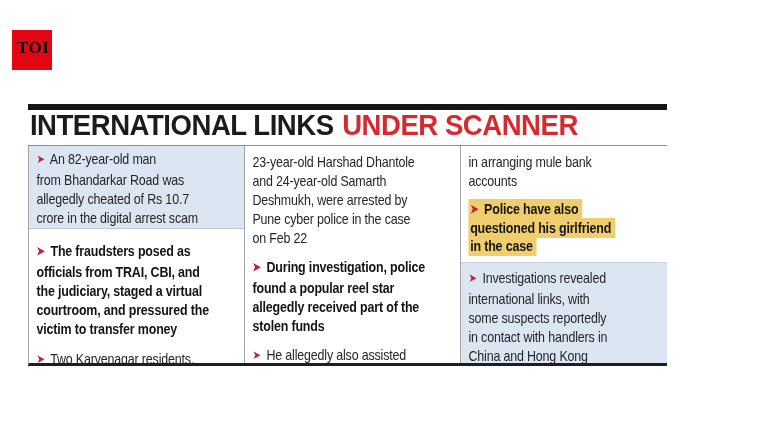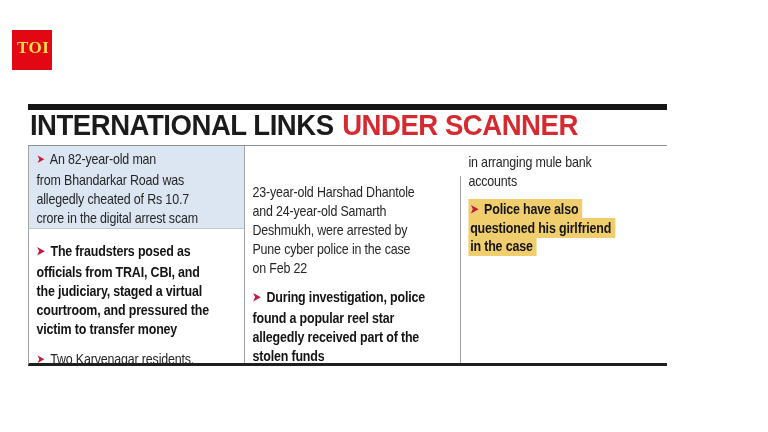--- a/index.html
+++ b/index.html
@@ -13,21 +13,21 @@
 
   
   .toi-logo {
     position:absolute; left:12px; top:30px;
     width:40px; height:40px;
     background:#e30613;
   }
   .toi-logo span {
     display:block; padding:8px 0 0 5px;
     font-family:"Liberation Serif", serif;
-    font-weight:bold; font-size:17px; color:#fde047;
+    font-weight:bold; font-size:17px; color:#000000;
     letter-spacing:0.5px;
   }
 
   
   .graphic {
     position:absolute; left:28px; top:104px; width:639px;
   }
   .top-rule { height:6px; background:#161616; }
 
   .title-row {
@@ -48,21 +48,21 @@
 
   
   .cols {
     display:flex;
     height:220px;
     border-left:1px solid #a4a4a4;
     border-bottom:3px solid #1f1f1f;
   }
   .col { position:relative; overflow:hidden; }
   .col-1 { width:216px; border-right:1px solid #a4a4a4; }
-  .col-2 { width:216px; border-right:1px solid #a4a4a4; padding-top:6px;margin-top:30px; }
+  .col-2 { width:216px; border-right:1px solid #a4a4a4; padding-top:6px; }
   .col-3 { flex:1; padding-top:6px; }
 
   .blue-box {
     background:#dbe6f2;
     border-bottom:1px solid #bcc9d7;
     padding:3px 10px 1px 0;
   }
   .col-3 .blue-box { margin-top:7px; border-top:1px solid #c6d2df; padding:5px 0 6px 0; }
 
   p.bullet {
@@ -138,16 +138,23 @@
 stolen funds</span></p>
       <p class="bullet b2"><span class="arrow">➤</span> <span>He allegedly also assisted</span></p>
     </div>
 
     <div class="col col-3">
       <p class="bullet b0"><span>in arranging mule bank
 accounts</span></p>
       <p class="bullet bold b1"><span class="hl"><span class="arrow">➤</span> <span>Police have also
 questioned his girlfriend
 in the case</span></span></p>
+      <div class="blue-box">
+          <p class="bullet b2"><span class="arrow">➤</span> <span>Investigations revealed
+international links, with
+some suspects reportedly
+in contact with handlers in
+China and Hong Kong</span></p>
+        </div>
     </div>
 
   </div>
 </div>
 
 </body></html>

